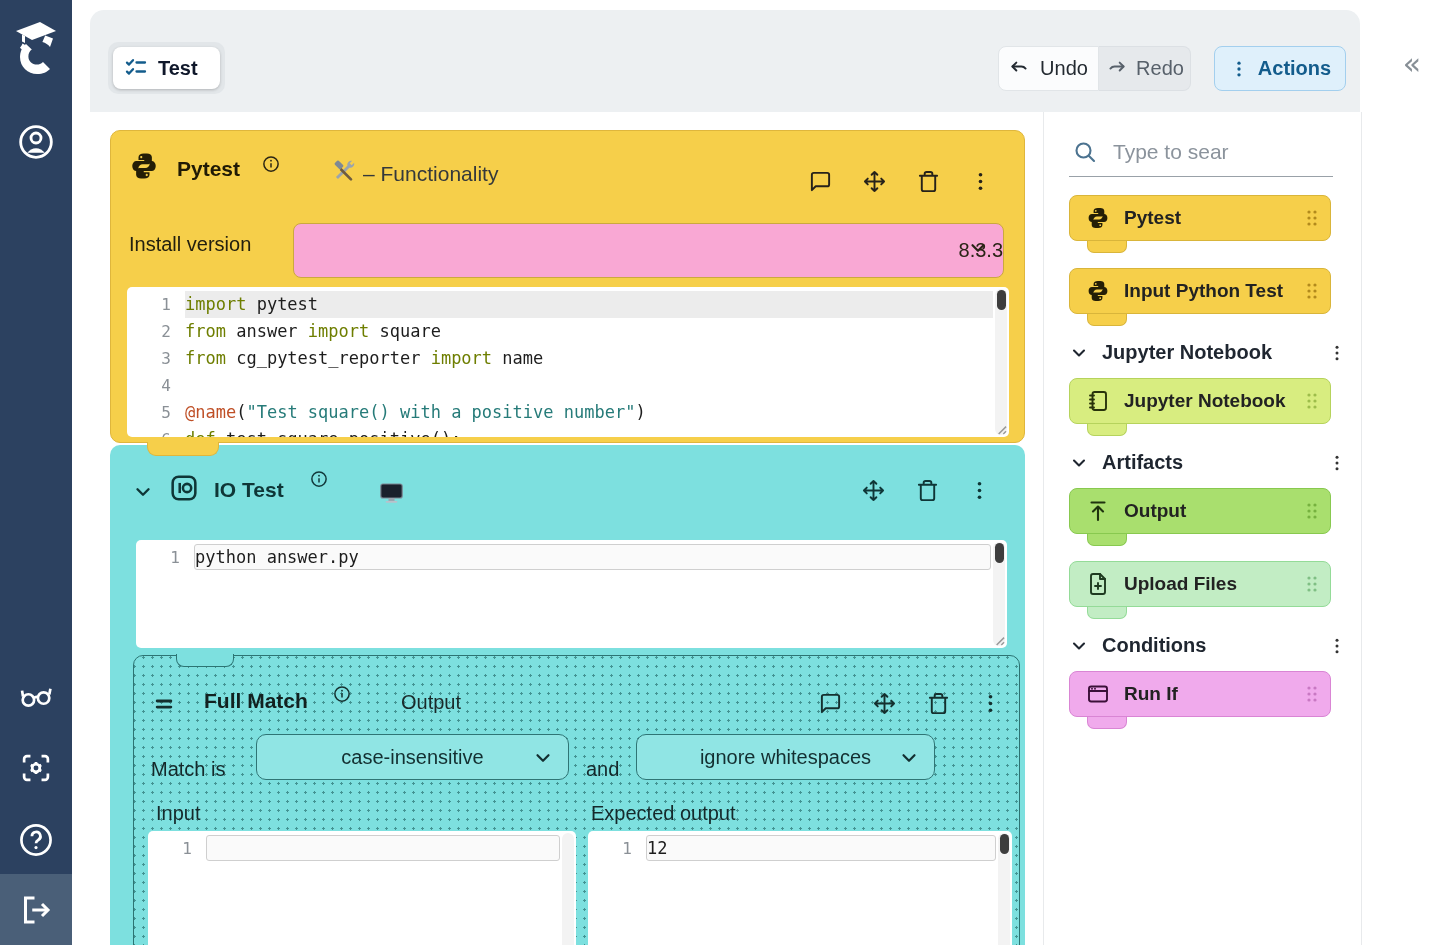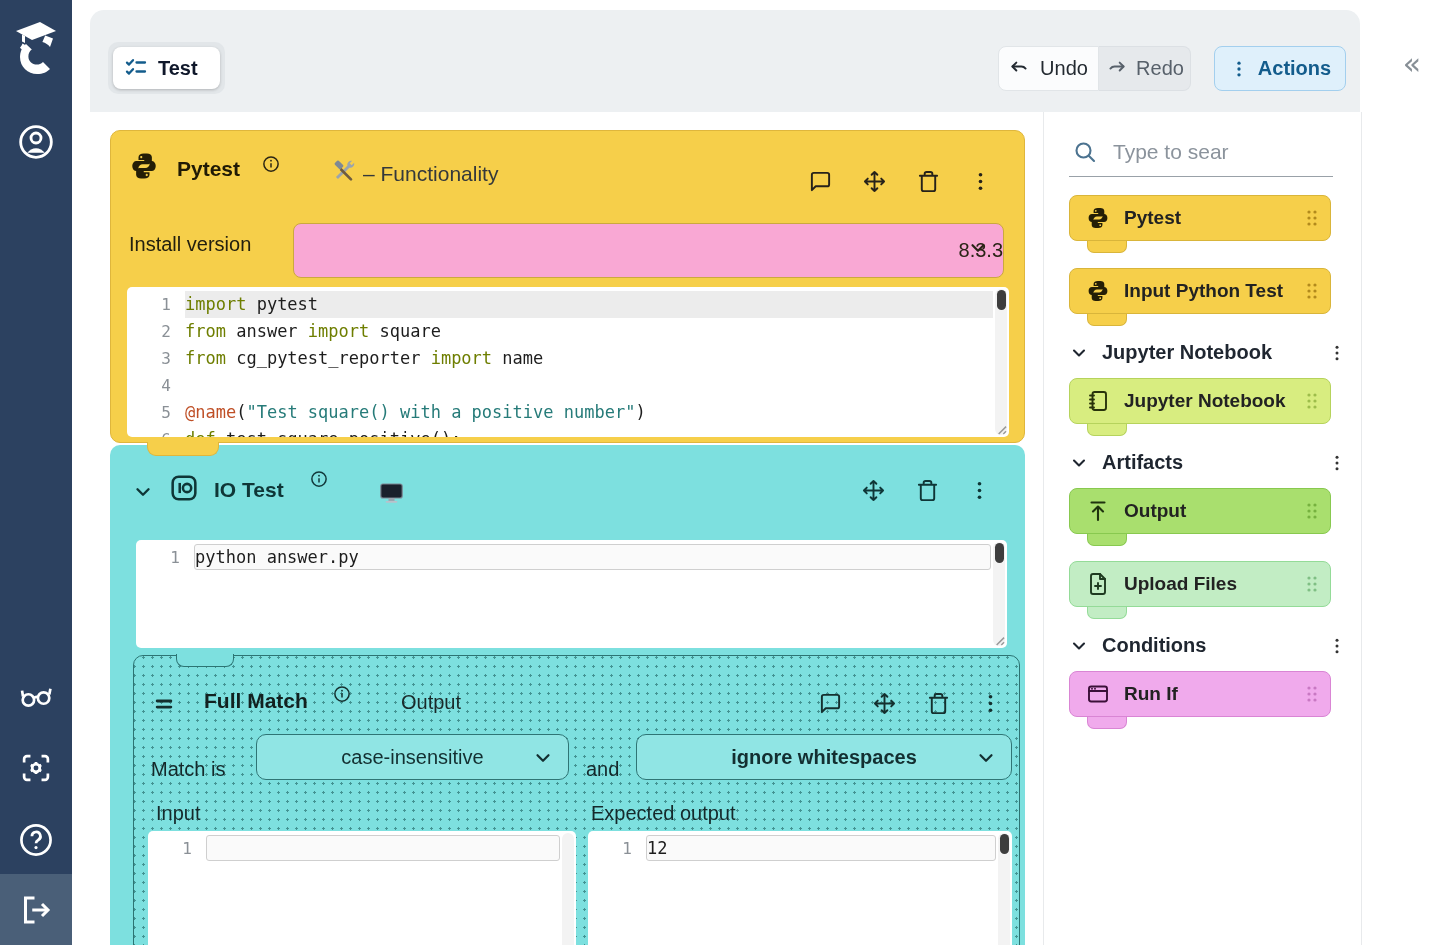--- a/index.html
+++ b/index.html
@@ -397,21 +397,21 @@
       <span class="fm-label" style="left:17px; top:102px;">Match is</span>
       <div class="select-teal" style="left:122px; width:313px;">
         <span>case-insensitive</span>
         <span class="chev">
           <svg viewBox="0 0 24 24" width="22" height="22" fill="none" stroke="#132F31" stroke-width="2.4" stroke-linecap="round" stroke-linejoin="round">
               <path d="m6 9 6 6 6-6"></path>
             </svg>
         </span>
       </div>
       <span class="fm-label" style="left:452px; top:102px;">and</span>
-      <div class="select-teal" style="left:502px; width:376px;font-weight:bold;">
+      <div class="select-teal" style="left:502px; width:299px;">
         <span>ignore whitespaces</span>
         <span class="chev">
           <svg viewBox="0 0 24 24" width="22" height="22" fill="none" stroke="#132F31" stroke-width="2.4" stroke-linecap="round" stroke-linejoin="round">
               <path d="m6 9 6 6 6-6"></path>
             </svg>
         </span>
       </div>
 
       <span class="fm-label" style="left:22px; top:146px;">Input</span>
       <span class="fm-label" style="left:457px; top:146px;">Expected output</span>

